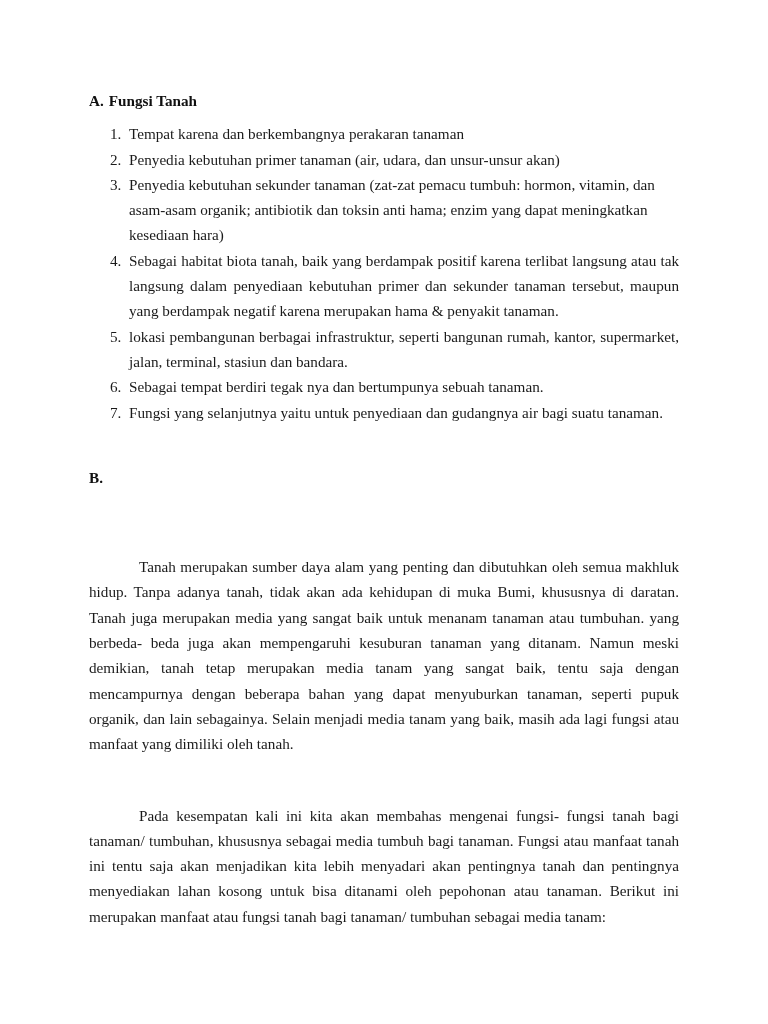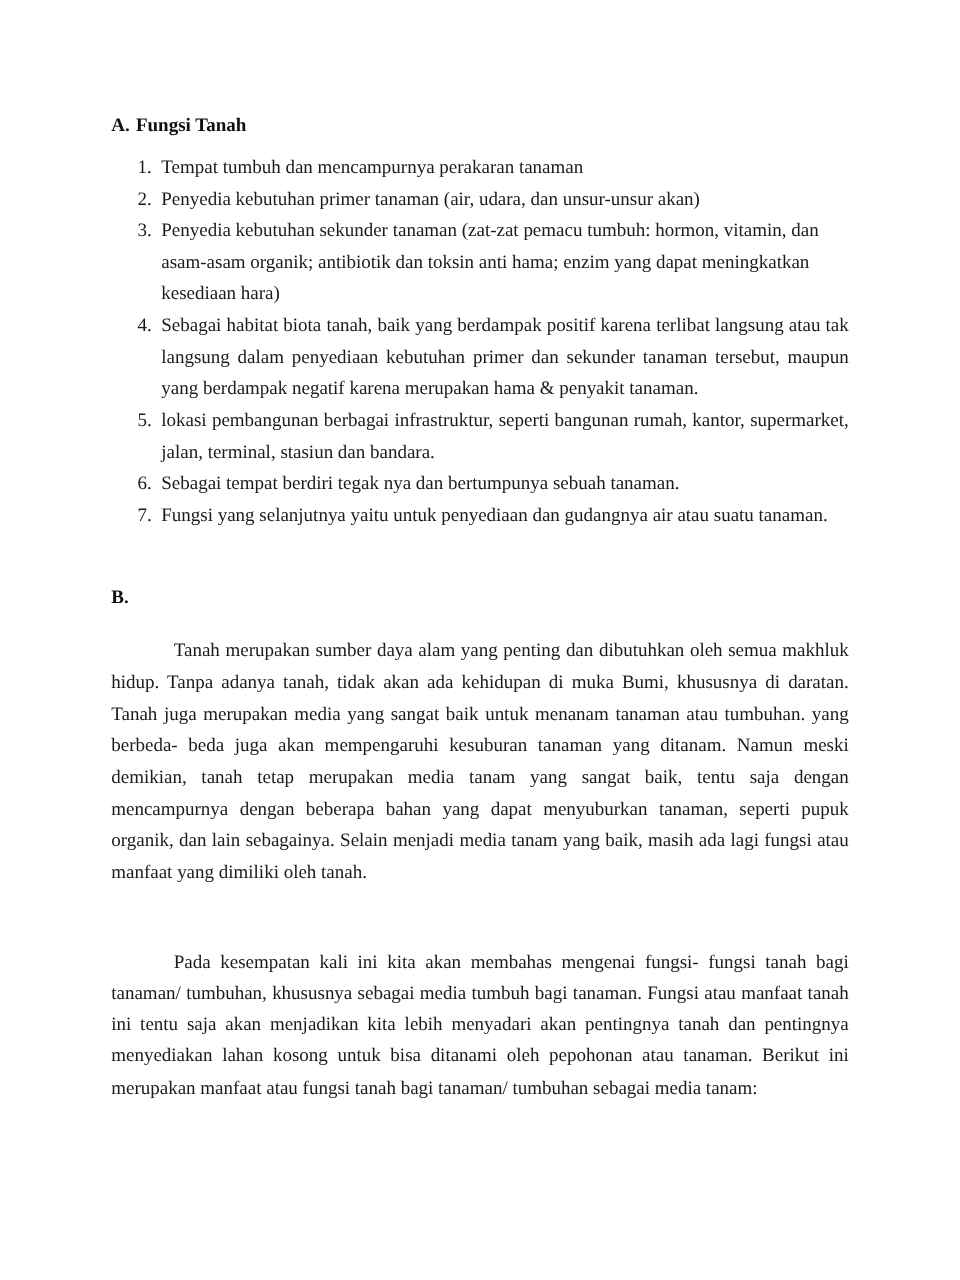--- a/index.html
+++ b/index.html
@@ -89,41 +89,41 @@
   .body-para {
     font-size: 15.2px;
     line-height: 25.3px;
     text-align: justify;
     text-justify: inter-word;
     text-indent: 50px;
     margin: 0;
     hyphens: none;
   }
   .para-first {
-    margin-top: 18px;
+    margin-top: 64px;
   }
   .para-next {
     margin-top: 46px;
   }
 </style>
 </head>
 <body>
 
 <div class="page">
   <div class="content">
 
     <div class="heading heading-a">
       <span class="h-marker">A.</span>
       <span class="h-text">Fungsi Tanah</span>
     </div>
 
     <ol class="num-list">
       <li class="num-item">
         <span class="marker">1.</span>
-        <span class="item-text nojustify">Tempat tumbuh dan mencampurnya perakaran tanaman</span>
+        <span class="item-text nojustify">Tempat karena dan berkembangnya perakaran tanaman</span>
       </li>
       <li class="num-item">
         <span class="marker">2.</span>
         <span class="item-text nojustify">Penyedia kebutuhan primer tanaman (air, udara, dan unsur-unsur akan)</span>
       </li>
       <li class="num-item">
         <span class="marker">3.</span>
         <span class="item-text nojustify">Penyedia kebutuhan sekunder tanaman (zat-zat pemacu tumbuh: hormon, vitamin, dan asam-asam organik; antibiotik dan toksin anti hama; enzim yang dapat meningkatkan kesediaan hara)</span>
       </li>
       <li class="num-item">
@@ -133,21 +133,21 @@
       <li class="num-item">
         <span class="marker">5.</span>
         <span class="item-text">lokasi pembangunan berbagai infrastruktur, seperti bangunan rumah, kantor, supermarket, jalan, terminal, stasiun dan bandara.</span>
       </li>
       <li class="num-item">
         <span class="marker">6.</span>
         <span class="item-text nojustify">Sebagai tempat berdiri tegak nya dan bertumpunya sebuah tanaman.</span>
       </li>
       <li class="num-item">
         <span class="marker">7.</span>
-        <span class="item-text nojustify">Fungsi yang selanjutnya yaitu untuk penyediaan dan gudangnya air atau suatu tanaman.</span>
+        <span class="item-text nojustify">Fungsi yang selanjutnya yaitu untuk penyediaan dan gudangnya air bagi suatu tanaman.</span>
       </li>
     </ol>
 
     <div class="heading heading-b">
       <span class="h-marker">B.</span>
     </div>
 
     <p class="body-para para-first">Tanah merupakan sumber daya alam yang penting dan dibutuhkan oleh semua makhluk hidup. Tanpa adanya tanah, tidak akan ada kehidupan di muka Bumi, khususnya di daratan. Tanah juga merupakan media yang sangat baik untuk menanam tanaman atau tumbuhan. yang berbeda- beda juga akan mempengaruhi kesuburan tanaman yang ditanam. Namun meski demikian, tanah tetap merupakan media tanam yang sangat baik, tentu saja dengan mencampurnya dengan beberapa bahan yang dapat menyuburkan tanaman, seperti pupuk organik, dan lain sebagainya. Selain menjadi media tanam yang baik, masih ada lagi fungsi atau manfaat yang dimiliki oleh tanah.</p>
     <p class="body-para para-next">Pada kesempatan kali ini kita akan membahas mengenai fungsi- fungsi tanah bagi tanaman/ tumbuhan, khususnya sebagai media tumbuh bagi tanaman. Fungsi atau manfaat tanah ini tentu saja akan menjadikan kita lebih menyadari akan pentingnya tanah dan pentingnya menyediakan lahan kosong untuk bisa ditanami oleh pepohonan atau tanaman. Berikut ini merupakan manfaat atau fungsi tanah bagi tanaman/ tumbuhan sebagai media tanam:</p>
 

